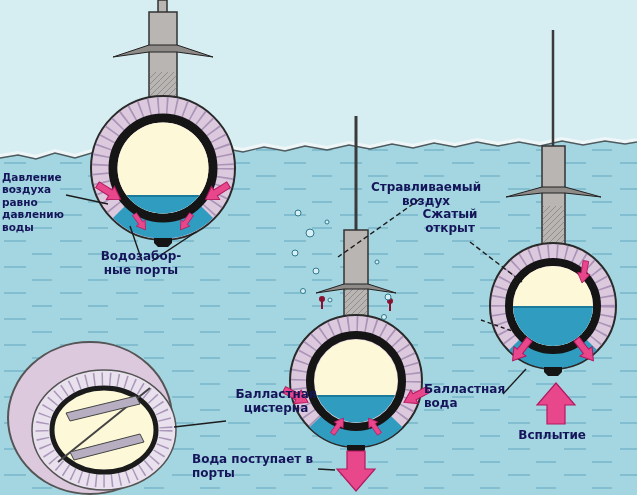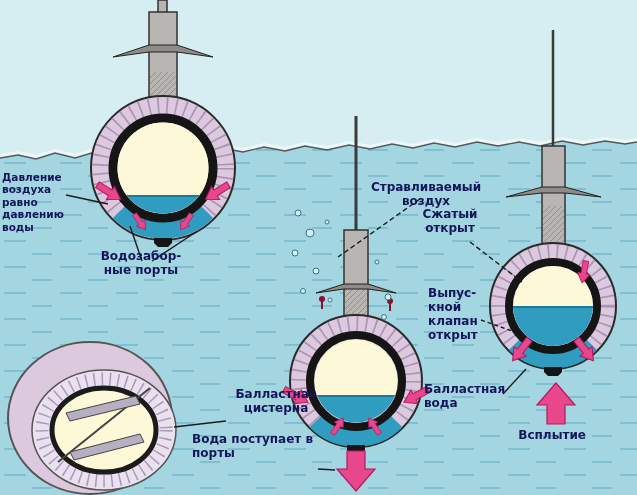--- a/index.html
+++ b/index.html
@@ -175,28 +175,24 @@
 
   <div class="lbl center" style="left:90px;top:249px;width:102px;">Водозабор-
 ные порты</div>
 
   <div class="lbl center" style="left:370px;top:164px;width:112px;margin-top:16px;">Стравливаемый
 воздух</div>
 
   <div class="lbl center" style="left:418px;top:207px;width:64px;">Сжатый
 открыт</div>
 
-  <div class="lbl" style="left:428px;top:286px;width:60px;">Выпус-
-кной
-клапан
-открыт</div>
 
   <div class="lbl" style="left:424px;top:382px;width:94px;">Балластная
 вода</div>
 
   <div class="lbl center" style="left:194px;top:387px;width:82px;margin-left:41px;">Балластная
 цистерна</div>
 
-  <div class="lbl" style="left:192px;top:432px;width:132px;">Вода поступает в
+  <div class="lbl" style="left:192px;top:452px;width:132px;">Вода поступает в
 порты</div>
 
   <div class="lbl center" style="left:498px;top:428px;width:88px;text-align:right;">Всплытие</div>
 </div>
 
 </body></html>

